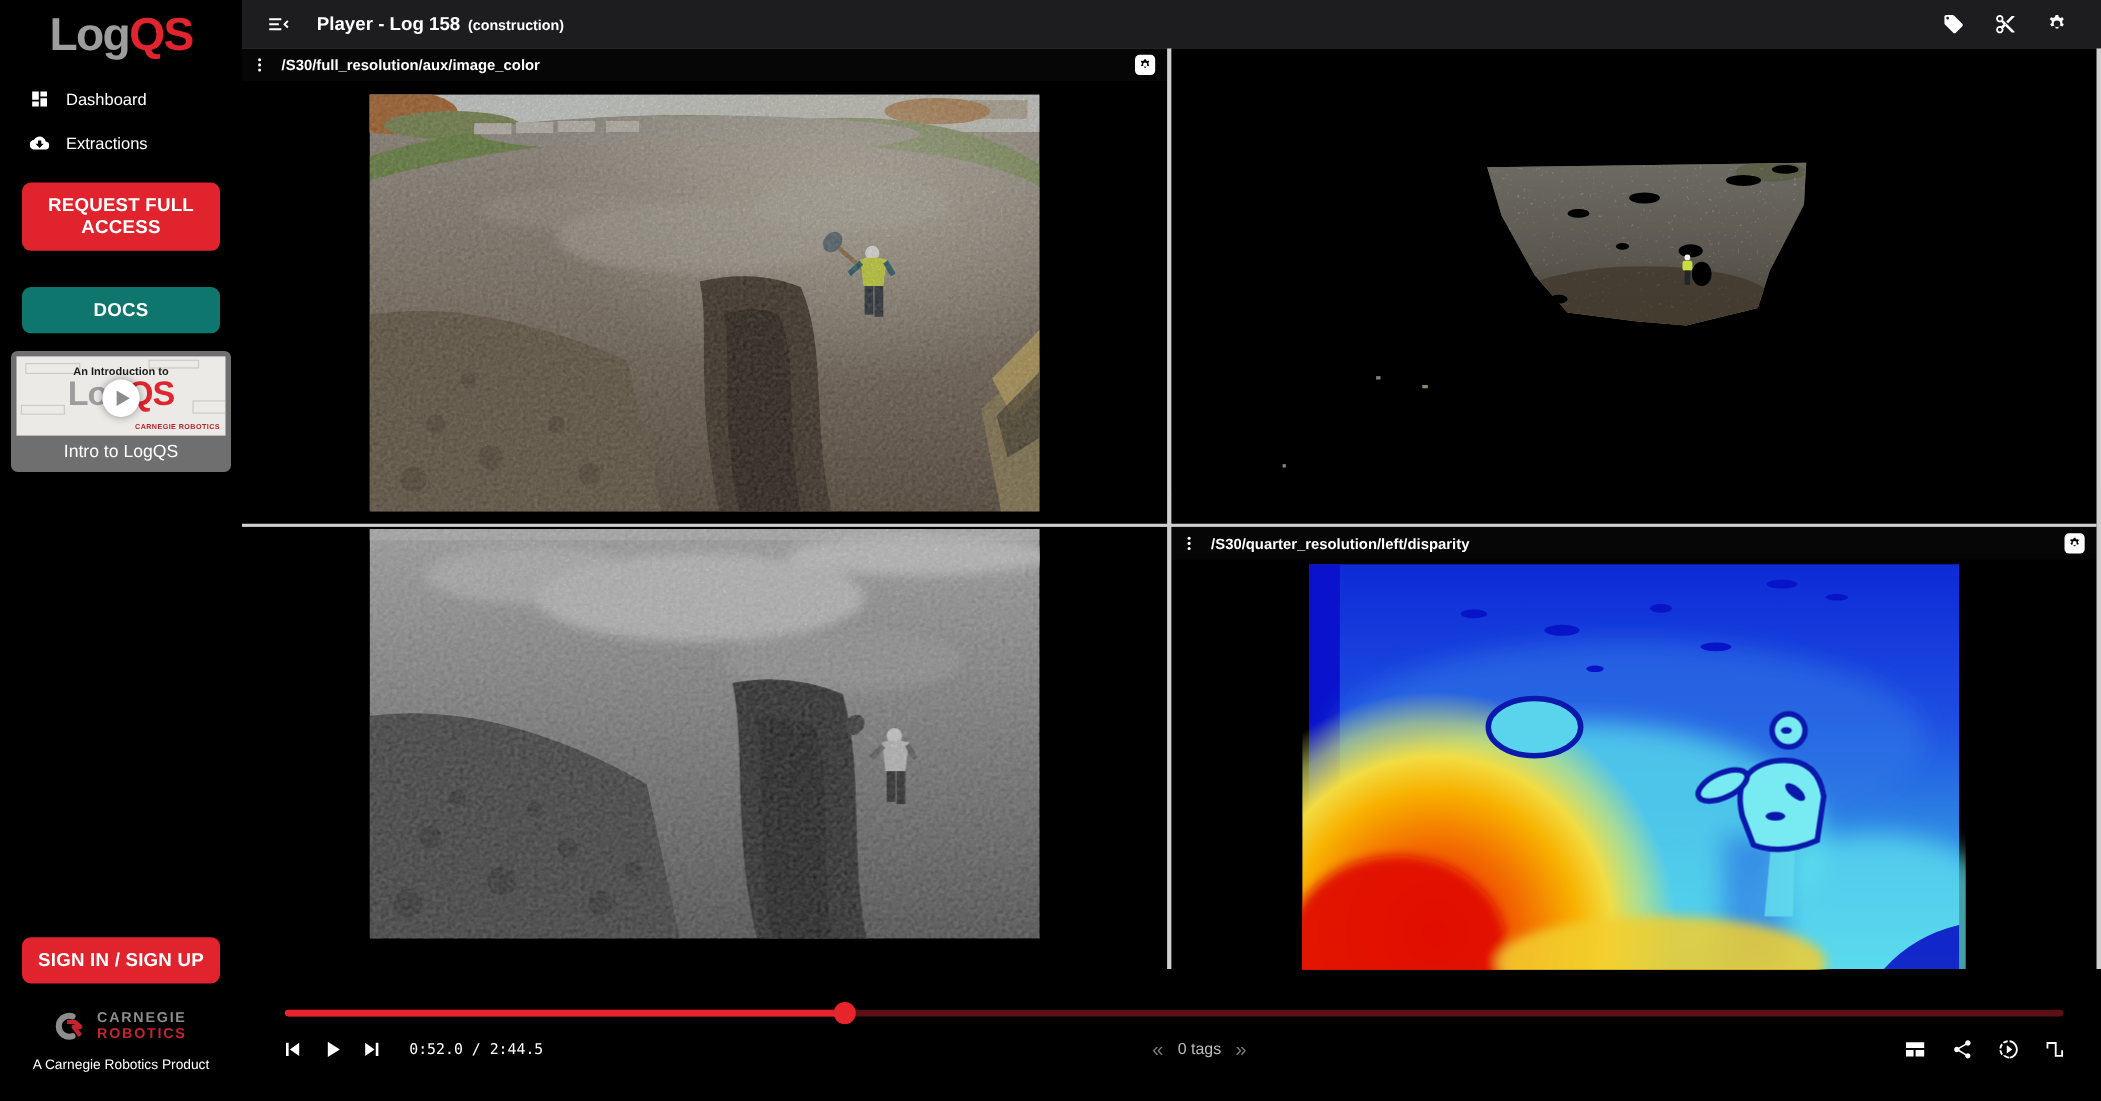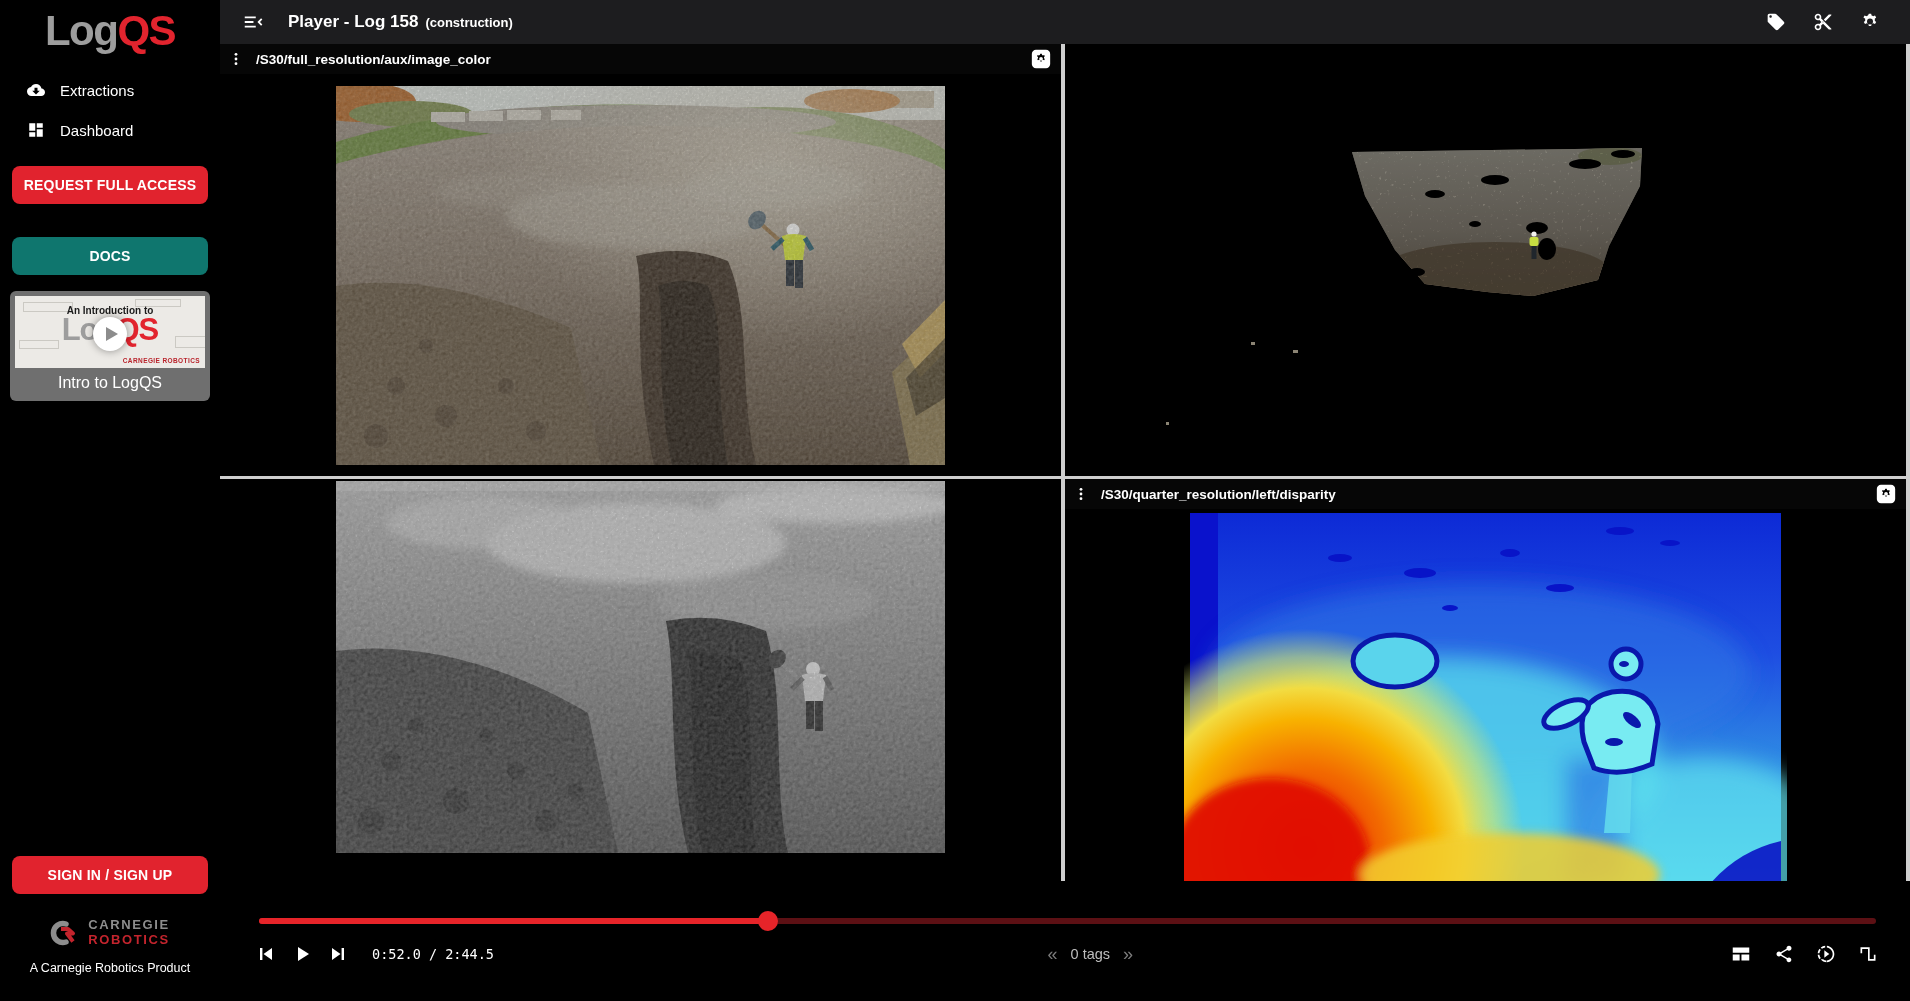--- a/index.html
+++ b/index.html
@@ -13,22 +13,22 @@
   .ic20{width:20px;height:20px}.ic22{width:22px;height:22px}.ic24{width:24px;height:24px}
 
   
   .sidebar { position:absolute; left:0; top:0; width:220px; height:1001px; background:#000;
     display:flex; flex-direction:column; align-items:center; }
   .logo { margin-top:8px; font-size:42px; font-weight:bold; letter-spacing:-1.5px; line-height:1.1; cursor:pointer;}
   .logo-gray { color:#9d9d9d; } .logo-red { color:#e2242e; }
   .nav { width:100%; margin-top:16px; }
   .nav-item { display:flex; align-items:center; gap:15px; padding:11px 0 11px 27px; font-size:15px; cursor:pointer; }
   .nav-item .ic { color:#fff; }
-  .btn { display:block; width:196px; border:none; border-radius:8px; color:#fff; font-weight:bold;
-    font-size:14px; padding:11px 0; cursor:pointer; font-family:inherit; letter-spacing:.2px; text-align:center; }
+  .btn { display:block; width:180px; border:none; border-radius:8px; color:#fff; font-weight:bold;
+    font-size:17px; padding:11px 0; cursor:pointer; font-family:inherit; letter-spacing:.2px; text-align:center; }
   .btn-red { background:#e1232e; }
   .btn-gray { background:#0f766e; }
   .mt16{margin-top:16px}.mt33{margin-top:33px}
   .video-card { margin-top:16px; width:200px; background:#6f6f6f; border-radius:6px; padding:5px 5px 0 5px; cursor:pointer; }
   .thumb { position:relative; height:72px; background:#eceae6; overflow:hidden; }
   .bp { position:absolute; border:1px solid #b5b2ab; opacity:.6; }
   .bp1{ left:8px; top:6px; width:50px; height:10px; }
   .bp2{ left:120px; top:3px; width:46px; height:8px; }
   .bp3{ left:160px; top:40px; width:34px; height:12px; }
   .bp4{ left:4px; top:44px; width:40px; height:9px; }
@@ -143,29 +143,29 @@
   </defs>
 </svg>
 
 <aside class="sidebar">
   <div class="logo">
     <span class="logo-gray">Log</span><span class="logo-red">QS</span>
   </div>
   <nav class="nav">
     <div class="nav-item">
       <svg class="ic ic18">
+          <use href="#sym-dashboard"></use>
+        </svg>
+      <span>Dashboard</span>
+    </div>
+    <div class="nav-item">
+      <svg class="ic ic18">
           <use href="#sym-cloud-dl"></use>
         </svg>
       <span>Extractions</span>
-    </div>
-    <div class="nav-item">
-      <svg class="ic ic18">
-          <use href="#sym-dashboard"></use>
-        </svg>
-      <span>Dashboard</span>
     </div>
   </nav>
   <button class="btn btn-red mt16">REQUEST FULL ACCESS</button>
   <button class="btn btn-gray mt33">DOCS</button>
 
   <div class="video-card">
     <div class="thumb">
       <div class="bp bp1"></div>
       <div class="bp bp2"></div>
       <div class="bp bp3"></div>

